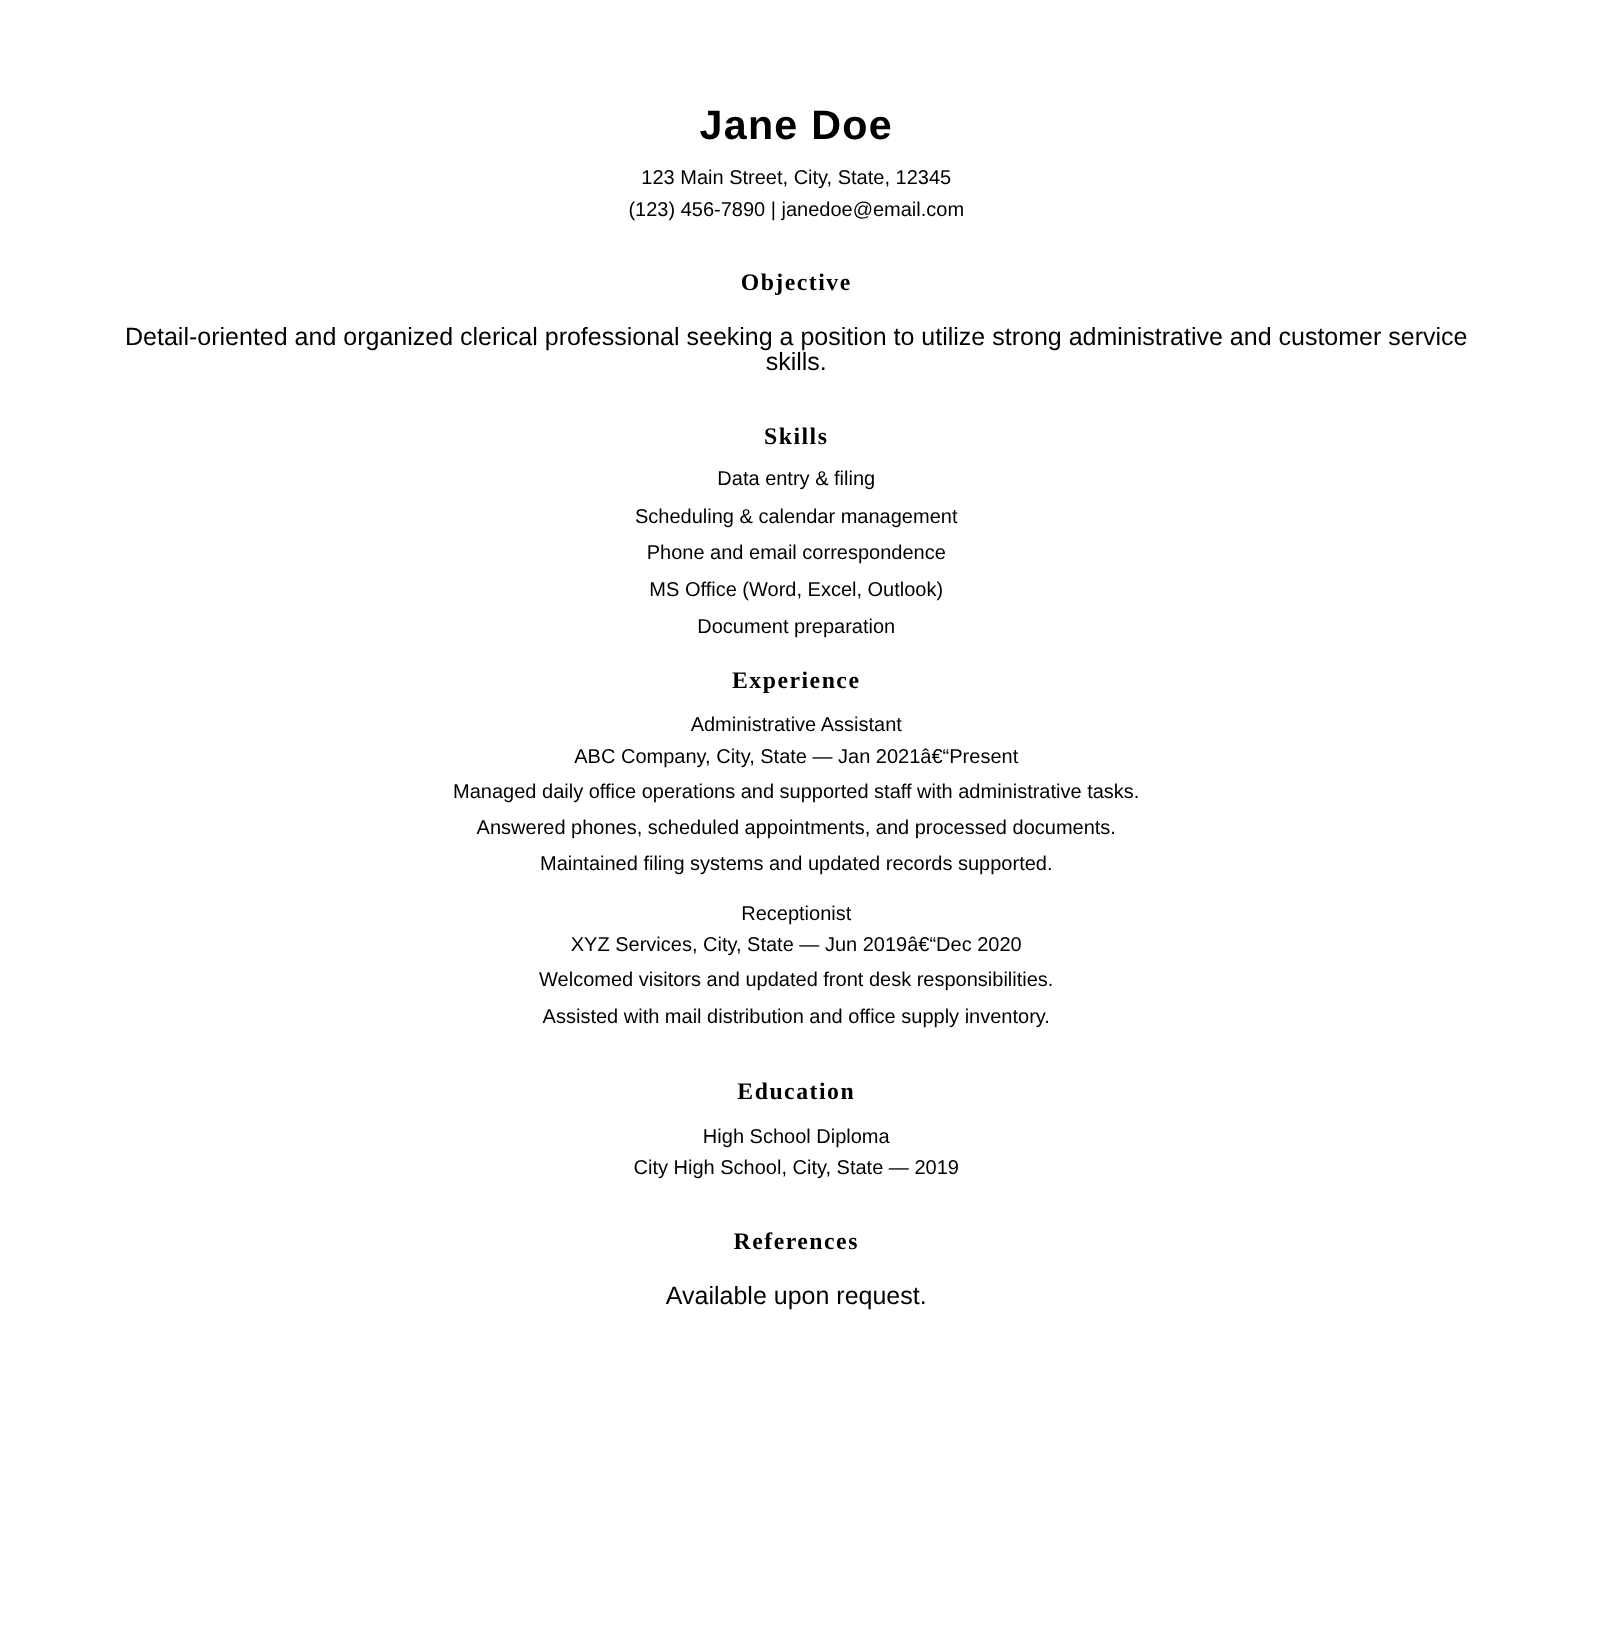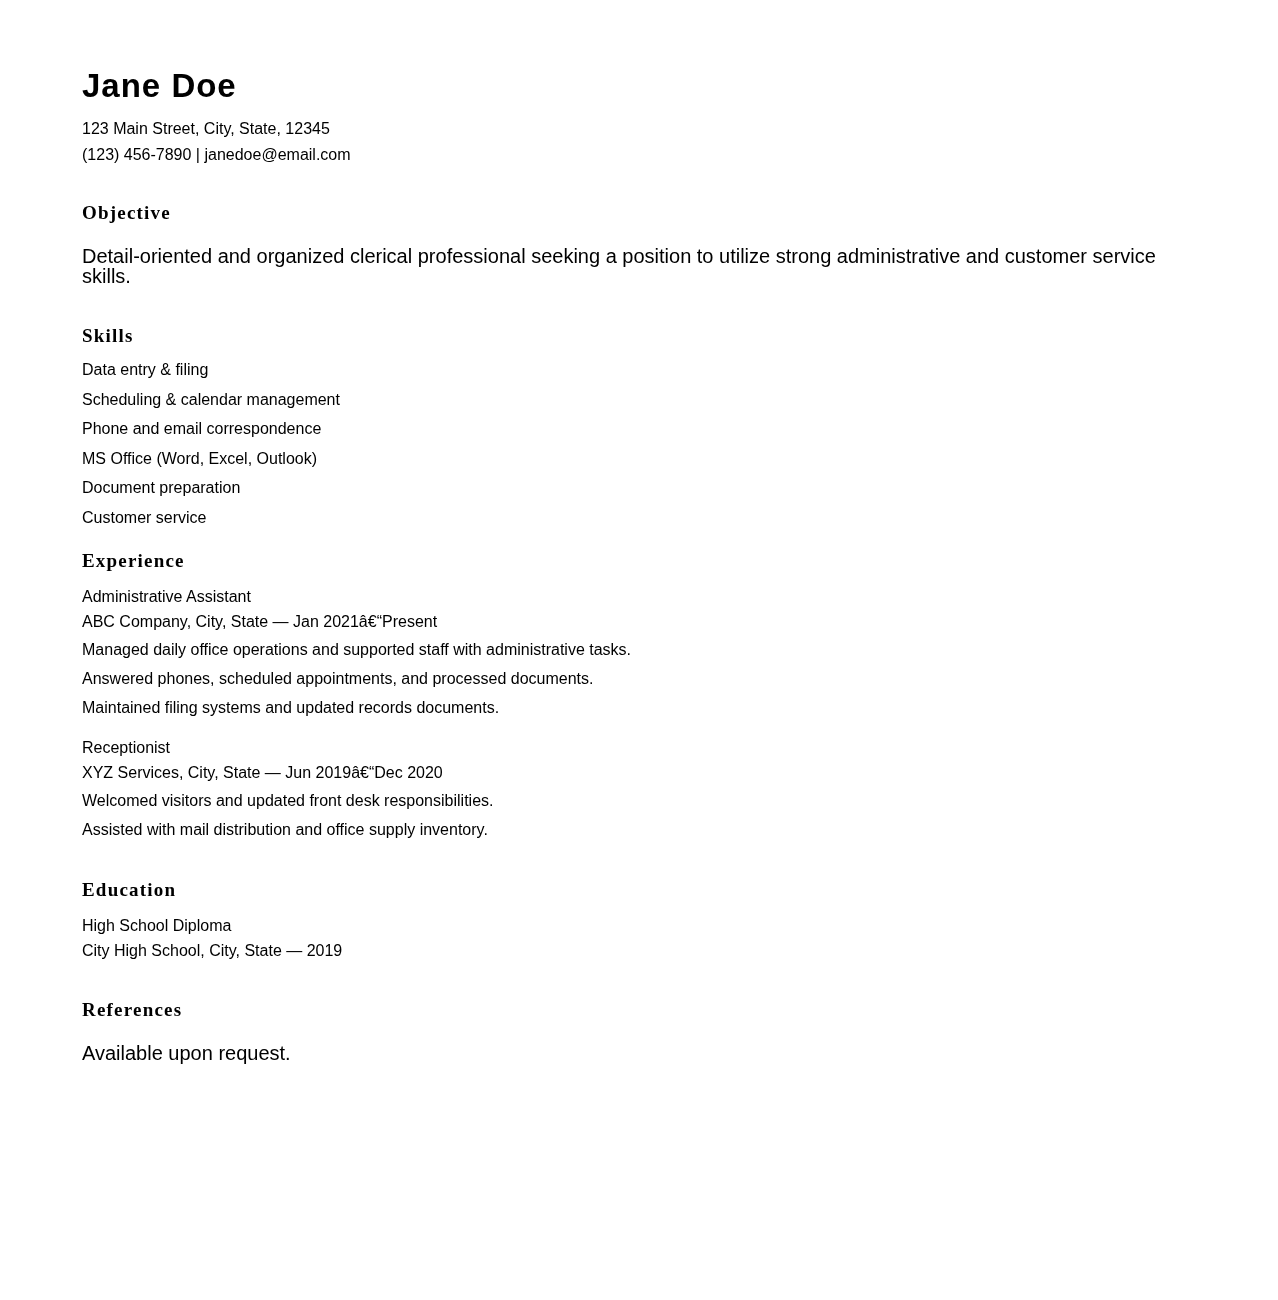--- a/index.html
+++ b/index.html
@@ -2,21 +2,21 @@
 <html><head>
   <meta charset="utf-8">
   <style>
     html, body { margin: 0; padding: 0; background: #ffffff; }
     body {
       width: 1278px; height: 1300px;
       font-family: "Liberation Sans", sans-serif;
       color: #000;
       position: relative;
     }
-    .page { position: absolute; left: 82px; top: 64px; width: 1110px; }
+    .page { position: absolute; left: 82px; top: 78px; width: 1110px; text-align: center; }
     h1 {
       font-size: 33px; font-weight: bold; letter-spacing: 1px;
       margin: 0; line-height: 44px;
     }
     .contact { font-size: 16px; line-height: 26px; margin-top: 8px; }
     h2 {
       font-size: 19px; font-weight: bold; letter-spacing: 1.2px;
       margin: 0; line-height: 24px; font-family: Liberation Serif, serif;
     }
     .text { font-size: 20px; line-height: 20px; }
@@ -39,30 +39,29 @@
   <h2 style="margin-top:33px">Objective</h2>
   <div class="text" style="margin-top:21px">Detail-oriented and organized clerical professional seeking a position to utilize strong administrative and customer service skills.</div>
 
   <h2 style="margin-top:38px">Skills</h2>
   <div style="margin-top:12px">
     <div class="skill">Data entry &amp; filing</div>
     <div class="skill">Scheduling &amp; calendar management</div>
     <div class="skill">Phone and email correspondence</div>
     <div class="skill">MS Office (Word, Excel, Outlook)</div>
     <div class="skill">Document preparation</div>
-    <div class="skill">Customer service</div>
   </div>
 
   <h2 style="margin-top:11px">Experience</h2>
   <div style="margin-top:14px">
     <div class="job-title">Administrative Assistant</div>
     <div class="job-meta">ABC Company, City, State — Jan 2021â€“Present</div>
     <div class="bullet">Managed daily office operations and supported staff with administrative tasks.</div>
     <div class="bullet2">Answered phones, scheduled appointments, and processed documents.</div>
-    <div class="bullet2">Maintained filing systems and updated records documents.</div>
+    <div class="bullet2">Maintained filing systems and updated records supported.</div>
   </div>
   <div style="margin-top:20px">
     <div class="job-title">Receptionist</div>
     <div class="job-meta">XYZ Services, City, State — Jun 2019â€“Dec 2020</div>
     <div class="bullet">Welcomed visitors and updated front desk responsibilities.</div>
     <div class="bullet2">Assisted with mail distribution and office supply inventory.</div>
   </div>
 
   <h2 style="margin-top:38px">Education</h2>
   <div style="margin-top:14px">

